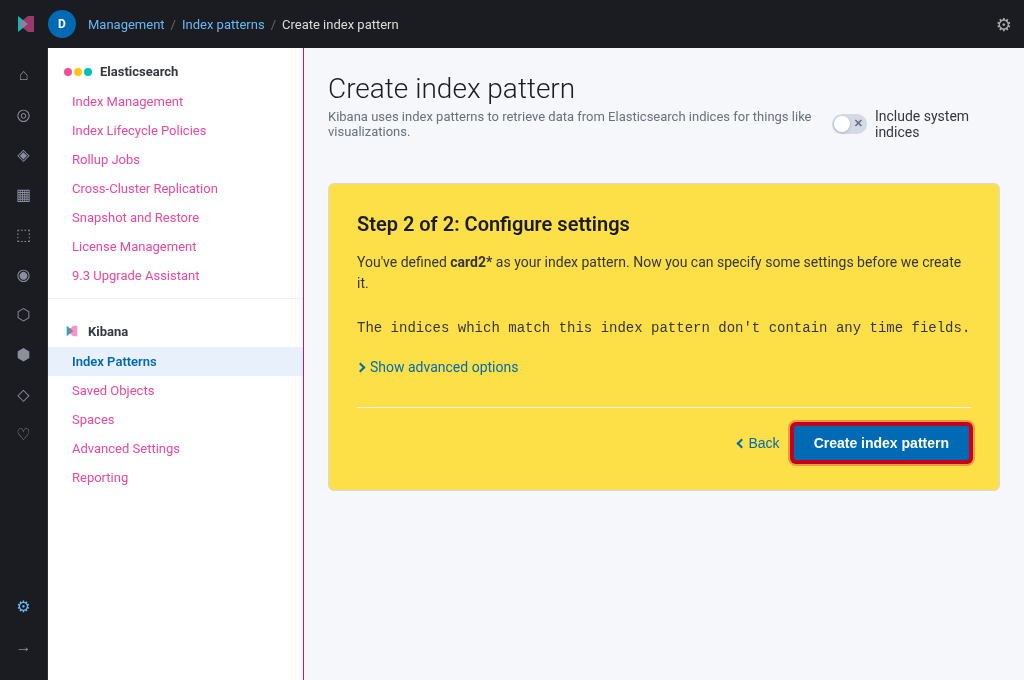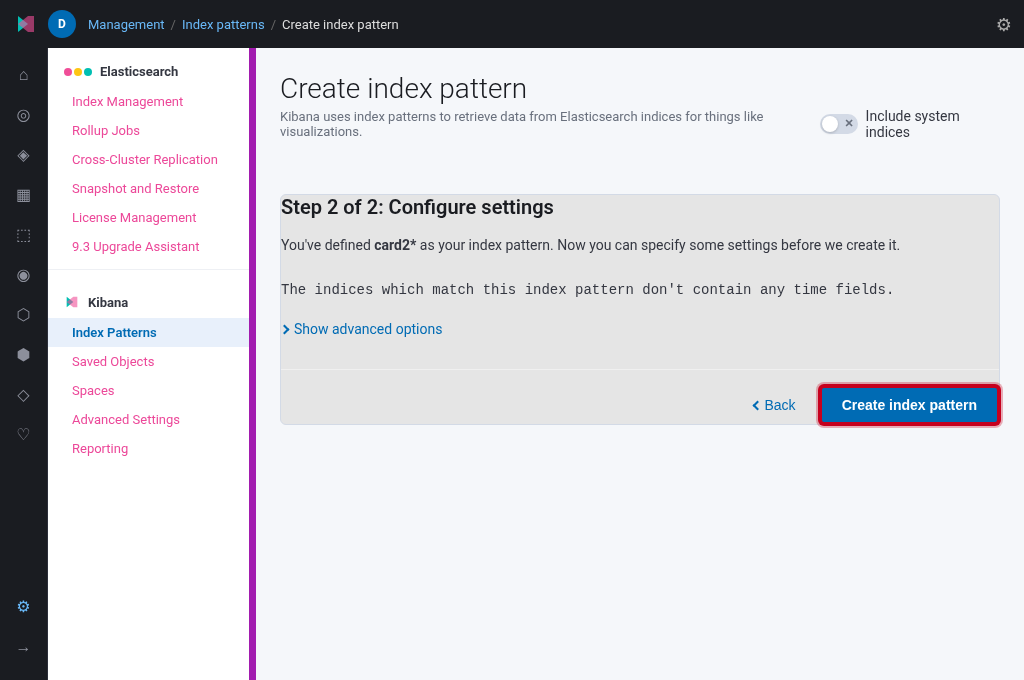--- a/index.html
+++ b/index.html
@@ -20,52 +20,52 @@
     .layout { display: flex; flex: 1; overflow: hidden; }
 
     
     .icon-sidebar { width: 48px; background: #1a1c21; display: flex; flex-direction: column; align-items: center; padding: 8px 0; gap: 4px; flex-shrink: 0; border-right: 1px solid #2c2f3a; }
     .icon-sidebar-item { width: 36px; height: 36px; display: flex; align-items: center; justify-content: center; border-radius: 6px; color: #8c8f9b; font-size: 16px; cursor: pointer; }
     .icon-sidebar-item.active { color: #69b8f7; }
     .icon-sidebar-spacer { flex: 1; }
     .icon-sidebar-bottom { margin-top: auto; display: flex; flex-direction: column; align-items: center; gap: 4px; padding-bottom: 8px; }
 
     
-    .nav-sidebar { width: 208px; background: white; border-right: 7px solid #a21caf; overflow-y: auto; flex-shrink: 0; }
+    .nav-sidebar { width: 256px; background: white; border-right: 1px solid #a21caf; overflow-y: auto; flex-shrink: 0; }
     .nav-section-title { font-size: 13px; font-weight: 700; color: #343741; padding: 16px 16px 8px 16px; display: flex; align-items: center; gap: 8px; }
     .nav-section-icon { display: flex; align-items: center; }
     .nav-item { padding: 7px 16px 7px 24px; color: #ec4899; font-size: 13px; cursor: pointer; display: block; text-decoration: none; border-radius: 0; }
     .nav-item.active { color: #006BB4; font-weight: 600; background: #e8f0fb; }
     .nav-divider { height: 1px; background: #eef0f4; margin: 8px 0; }
 
     
     .main { flex: 1; overflow-y: auto; padding: 24px; background: #f5f7fa; }
     .page-title { font-size: 28px; font-weight: 300; color: #1a1c21; margin-bottom: 4px; }
-    .page-subtitle { font-size: 13px; color: #69707d; margin-bottom: 35px; max-width: 600px; }
+    .page-subtitle { font-size: 13px; color: #69707d; margin-bottom: 24px; max-width: 600px; }
 
     
     .page-header { display: flex; align-items: flex-start; justify-content: space-between; margin-bottom: 20px; }
     .page-header-left {}
 
     
     .toggle-container { display: flex; align-items: center; gap: 8px; margin-top: 36px; }
     .toggle { width: 40px; height: 20px; background: #d3dae6; border-radius: 10px; position: relative; cursor: pointer; }
     .toggle-knob { width: 16px; height: 16px; background: white; border-radius: 50%; position: absolute; top: 2px; left: 2px; box-shadow: 0 1px 3px rgba(0,0,0,0.2); }
     .toggle-x { position: absolute; right: 4px; top: 3px; color: #69707d; font-size: 11px; font-weight: 700; }
 
     
-    .step-card { background: #e5e5e5; border: 1px solid #d3dae6; border-radius: 6px; max-width: 720px; }
+    .step-card { background: #fde047; border: 1px solid #d3dae6; border-radius: 6px; padding: 28px; max-width: 720px; }
     .step-title { font-size: 20px; font-weight: 600; color: #1a1c21; margin-bottom: 16px; }
     .step-desc { font-size: 14px; color: #343741; margin-bottom: 24px; line-height: 1.5; }
     .step-desc strong { font-weight: 700; }
     .step-info { font-size: 14px; color: #343741; margin-bottom: 20px; line-height: 1.5; font-family: Liberation Mono, monospace; }
     .show-advanced { display: flex; align-items: center; gap: 6px; color: #006BB4; font-size: 14px; cursor: pointer; margin-bottom: 32px; text-align: center; }
 
     
-    .button-row { display: flex; align-items: center; justify-content: flex-end; gap: 12px; padding-top: 16px; border-top: 1px solid #f0f0f0; margin-top: 4px; }
+    .button-row { display: flex; align-items: center; justify-content: flex-end; padding-top: 16px; border-top: 1px solid #f0f0f0; margin-top: 4px; }
     .btn-back { background: transparent; border: none; color: #006BB4; font-size: 14px; cursor: pointer; display: flex; align-items: center; gap: 4px; padding: 8px 12px; border-radius: 4px; }
     .btn-create { background: #006BB4; color: white; border: 2px solid #c6001e; font-size: 14px; font-weight: 600; padding: 9px 20px; border-radius: 4px; cursor: pointer; box-shadow: 0 0 0 2px #c6001e, 0 0 0 4px rgba(198,0,30,0.3); }
 
     
     .elastic-logo { display: flex; gap: 2px; }
     .dot { width: 8px; height: 8px; border-radius: 50%; }
 
     
     .chevron-right { display: inline-block; border-right: 2px solid #006BB4; border-bottom: 2px solid #006BB4; width: 7px; height: 7px; transform: rotate(-45deg); }
     .chevron-left { display: inline-block; border-left: 2px solid #006BB4; border-bottom: 2px solid #006BB4; width: 7px; height: 7px; transform: rotate(45deg); }
@@ -114,20 +114,21 @@
   <div class="nav-sidebar">
     <div class="nav-section-title">
       <div class="elastic-logo">
         <div class="dot" style="background:#F04E98;"></div>
         <div class="dot" style="background:#FEC514;"></div>
         <div class="dot" style="background:#00BFB3;"></div>
       </div>
       <span>Elasticsearch</span>
     </div>
     <a class="nav-item">Index Management</a>
+    <a class="nav-item">Index Lifecycle Policies</a>
     <a class="nav-item">Rollup Jobs</a>
     <a class="nav-item">Cross-Cluster Replication</a>
     <a class="nav-item">Snapshot and Restore</a>
     <a class="nav-item">License Management</a>
     <a class="nav-item">9.3 Upgrade Assistant</a>
 
     <div class="nav-divider"></div>
 
     <div class="nav-section-title">
       <div class="nav-section-icon">

